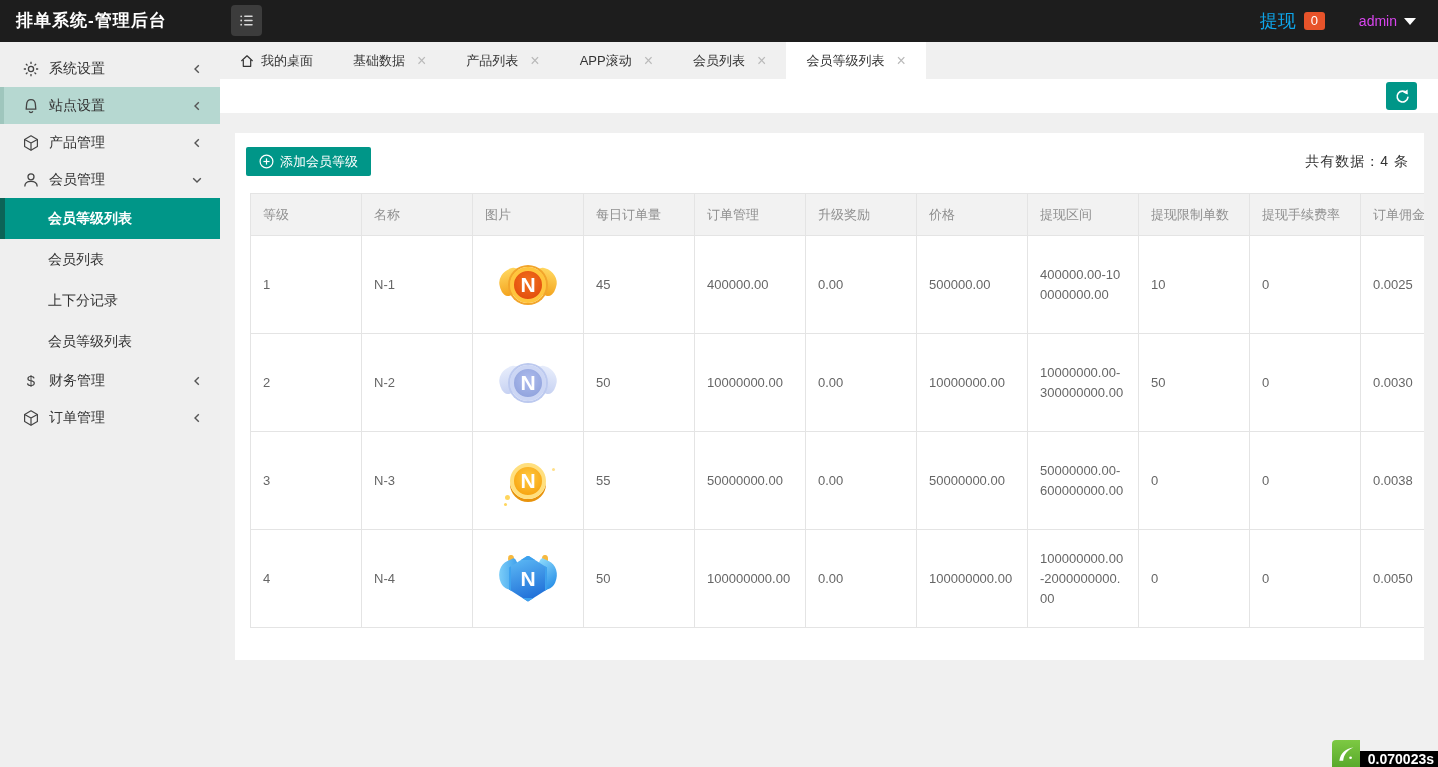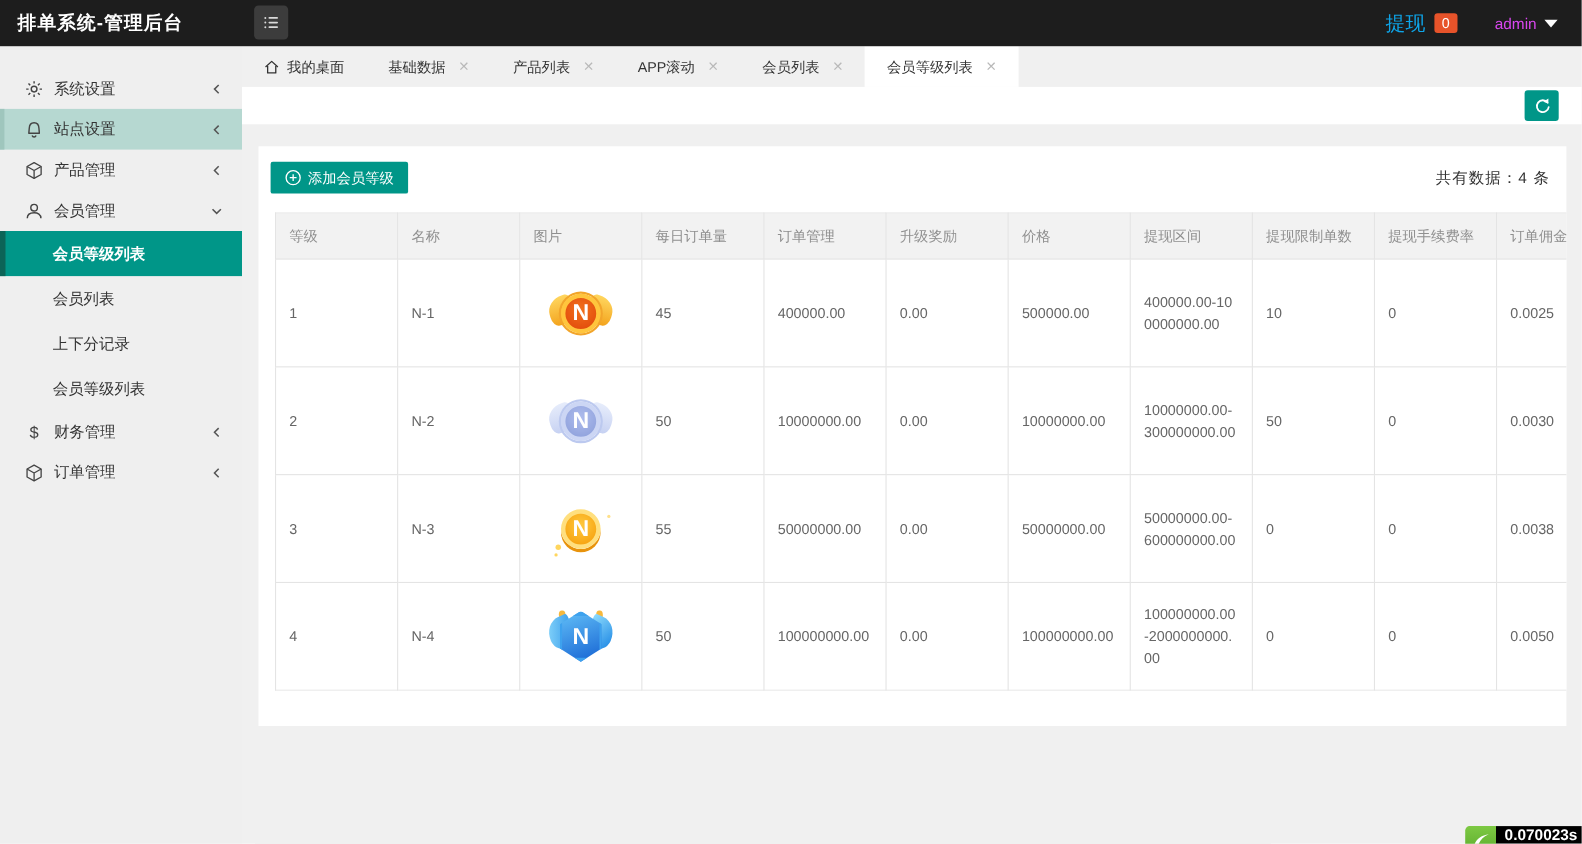--- a/index.html
+++ b/index.html
@@ -16,21 +16,21 @@
   .topbar { position:absolute; top:0; left:0; width:100%; height:42px; background:#1d1d1d; z-index:30; }
   .logo { position:absolute; left:16px; top:0; line-height:42px; color:#fff; font-size:17px; font-weight:bold; letter-spacing:1px; }
   .menu-toggle { position:absolute; left:231px; top:5px; width:31px; height:31px; background:#3c3c3c; border-radius:4px; display:flex; align-items:center; justify-content:center; cursor:pointer; }
   .topbar-right { position:absolute; right:22px; top:0; height:42px; display:flex; align-items:center; }
   .withdraw-label { color:#0ea5e9; font-size:18px; }
   .withdraw-badge { margin-left:8px; background:#e7532a; color:#fff; font-size:13px; padding:1px 7px 2px; border-radius:3px; }
   .admin-name { margin-left:34px; color:#d946ef; font-size:14px; }
   .admin-caret { margin-left:7px; width:0; height:0; border-left:6px solid transparent; border-right:6px solid transparent; border-top:7px solid #fdfdfd; }
 
   
-  .sidebar { position:absolute; top:42px; left:0; width:220px; bottom:0; background:#efefef; padding-top:20px; z-index:20; }
+  .sidebar { position:absolute; top:42px; left:0; width:220px; bottom:0; background:#efefef; padding-top:8px; z-index:20; }
   .side-item { height:37px; display:flex; align-items:center; padding:0 16px 0 22px; color:#333; font-size:14px; cursor:pointer; }
   .side-item.highlighted { background:#b6d8d1; border-left:4px solid #9fc6bd; padding-left:18px; }
   .side-icon { width:18px; height:18px; margin-right:9px; display:flex; align-items:center; justify-content:center; color:#444; font-size:15px; }
   .side-label { flex:1; }
   .side-chevron { width:14px; height:14px; color:#555; }
   .submenu-item { height:41px; line-height:41px; padding-left:48px; font-size:14px; color:#333; cursor:pointer; }
   .submenu-item.active { background:#009688; color:#fff; border-left:5px solid #0c6457; padding-left:43px; font-weight:bold; }
 
   
   .tabbar { position:absolute; left:220px; top:42px; right:0; height:37px; display:flex; z-index:10; }
@@ -75,21 +75,21 @@
 
   .badge-blue-winged-hexagon .wing { top:9px; height:30px; background:linear-gradient(115deg,#8edbfc,#1e88e5); }
   .badge-blue-winged-hexagon .wing.left  { border-radius:90% 10% 20% 80% / 80% 20% 40% 60%; transform:rotate(-24deg); }
   .badge-blue-winged-hexagon .wing.right { border-radius:10% 90% 80% 20% / 20% 80% 60% 40%; transform:rotate(24deg); }
   .badge-blue-winged-hexagon .core { width:42px; height:46px; border:none; border-radius:0;
       clip-path:polygon(50% 0%,95% 26%,95% 74%,50% 100%,5% 74%,5% 26%);
       background:linear-gradient(160deg,#63c1f8,#1461d2); box-shadow:inset 0 0 0 4px #3ea2ee; }
   .badge-blue-winged-hexagon::before { content:""; position:absolute; left:9px; top:3px; width:6px; height:8px; border-radius:50% 50% 40% 60%; background:#f6b83d; box-shadow:34px 0 0 #f6b83d; }
 
   
-  .trace { position:absolute; right:0; bottom:0; height:16px; display:flex; z-index:40; }
+  .trace { position:absolute; right:0; bottom:0; height:16px; display:flex; z-index:40;align-items:flex-end; }
   .trace-icon { width:28px; height:27px; background:linear-gradient(#7dc943,#59a92b); border-radius:4px 0 0 0; display:flex; align-items:center; justify-content:center; cursor:pointer; }
   .trace-time { width:78px; background:#000; color:#fff; font-weight:bold; font-size:14px; display:flex; align-items:center; justify-content:flex-end; padding-right:4px; }
 </style>
 </head>
 <body>
 
 <div class="topbar">
   <div class="logo">排单系统-管理后台</div>
   <div class="menu-toggle">
     <span>

